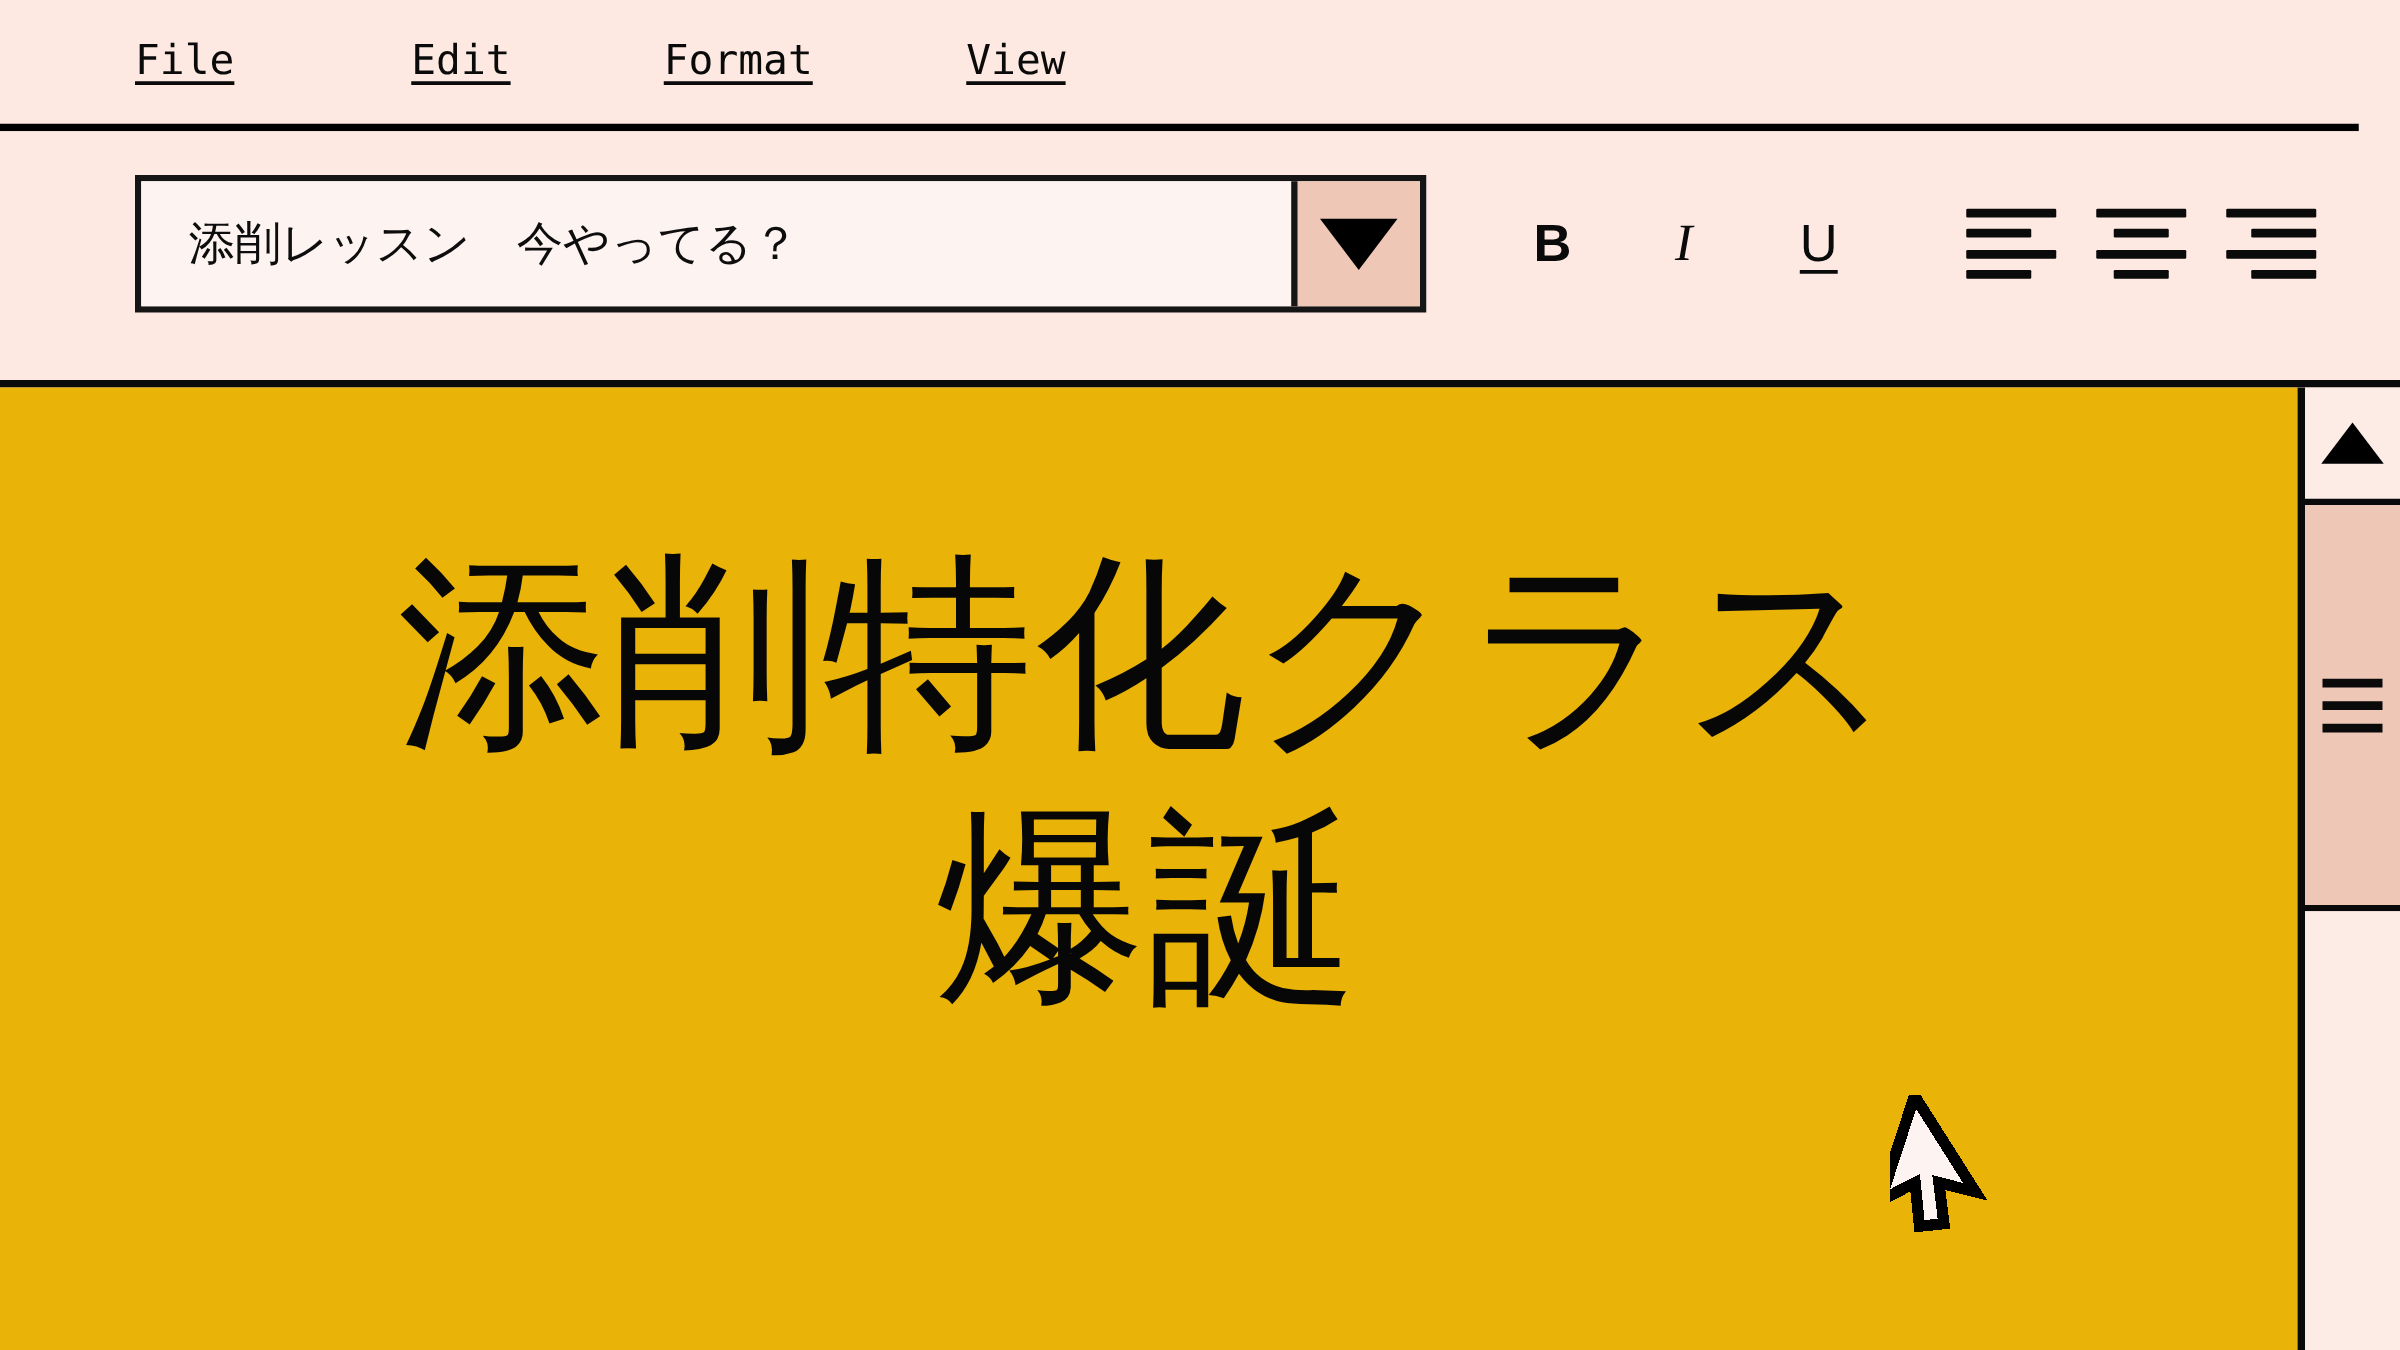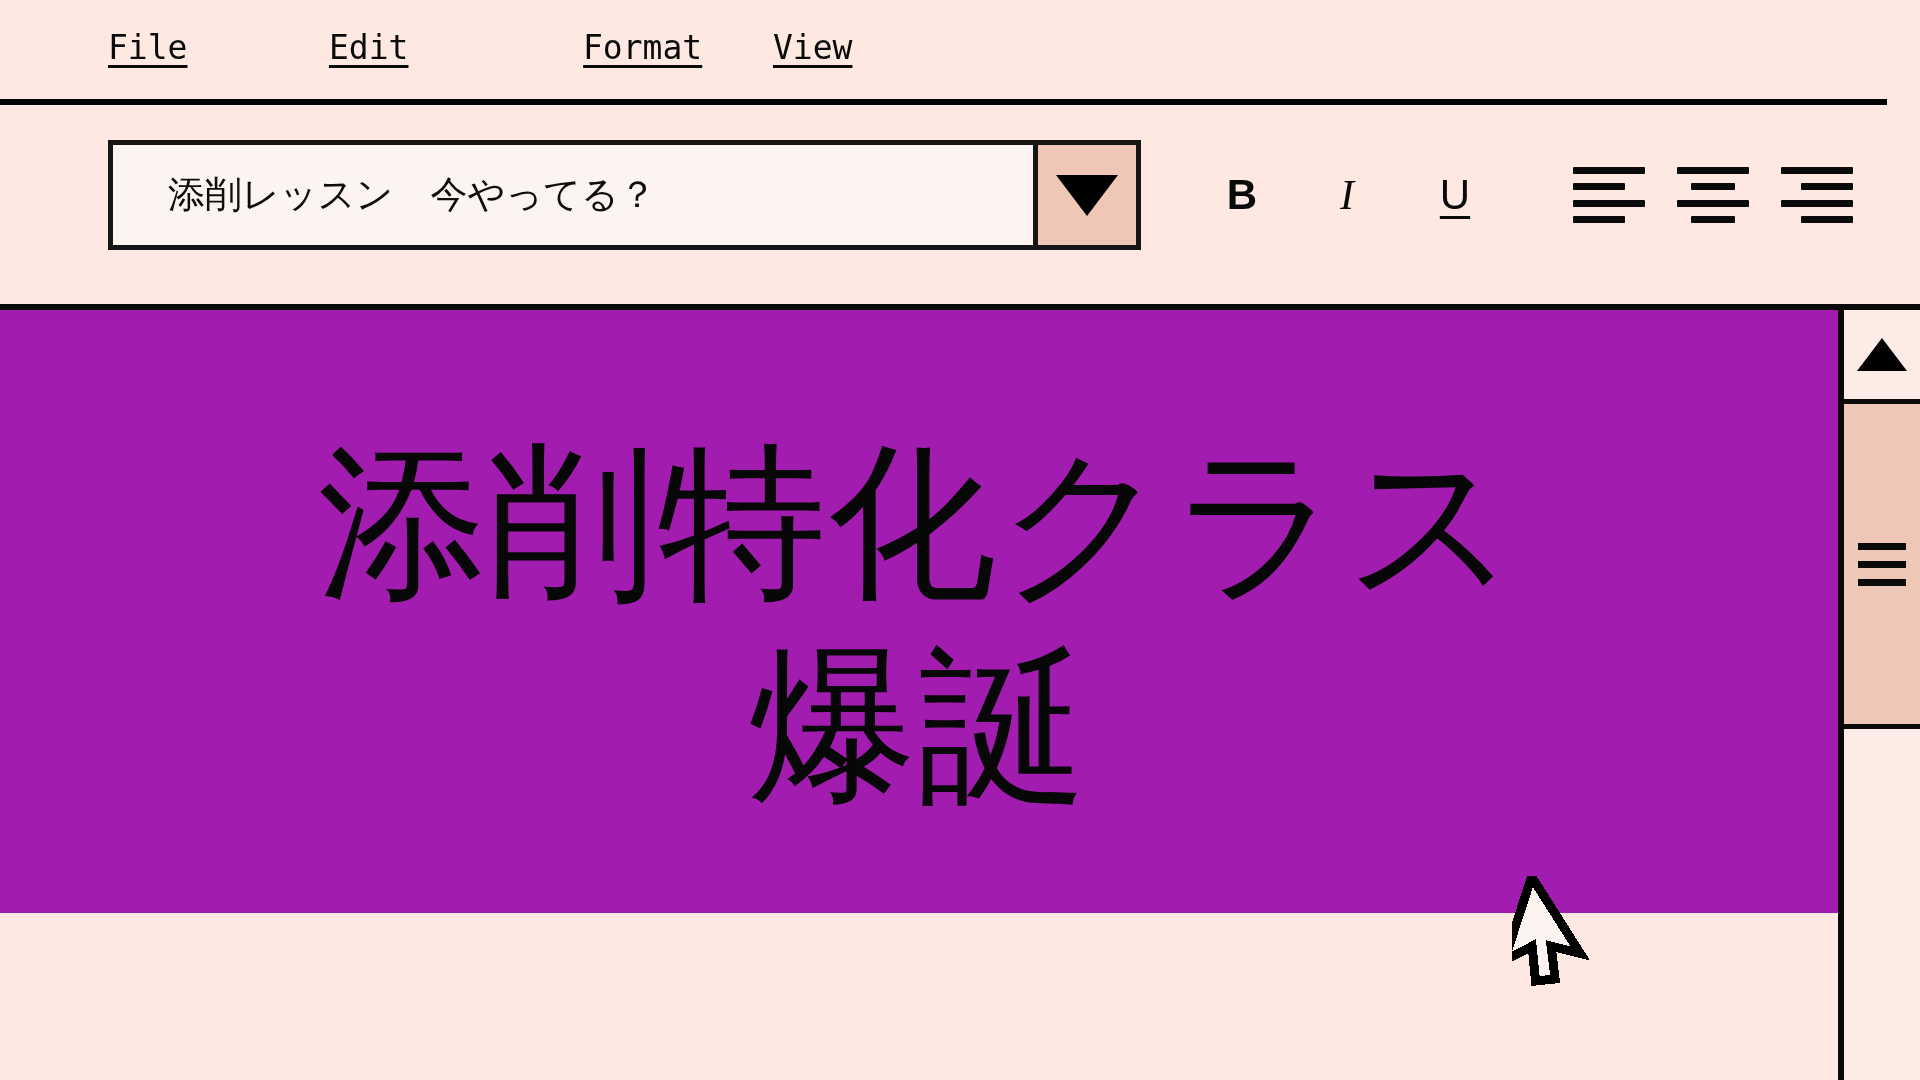--- a/index.html
+++ b/index.html
@@ -42,21 +42,21 @@
     color: #0a0a0a;
     letter-spacing: 0px;
     text-decoration: underline;
     text-underline-offset: 6px;
     text-decoration-thickness: 3px;
     white-space: nowrap;
     cursor: pointer;
   }
   .mi-file   { left: 108px; }
   .mi-edit   { left: 329px; text-align: right; }
-  .mi-format { left: 583px; }
+  .mi-format { left: 531px; }
   .mi-view   { left: 773px; }
 
   .user-name {
     position: absolute;
     right: 50px;
     top: 24px;
     font-size: 34px;
     font-weight: 700;
     color: #0a0a0a;
     letter-spacing: 1px;
@@ -84,21 +84,21 @@
     border: 5px solid #151515;
     box-sizing: border-box;
     display: flex;
     background: #fdf3f0;
     cursor: pointer;
   }
   .combo-value {
     flex: 1 1 auto;
     display: flex;
     align-items: center;
-    padding-left: 55px;
+    padding-left: 38px;
     font-size: 37px;
     color: #0d0d0d;
     background: #fdf3f0;
     white-space: nowrap;
     overflow: hidden;
   }
   .combo-arrow-btn {
     flex: 0 0 103px;
     width: 103px;
     background: #efc7b7;
@@ -172,22 +172,22 @@
   .align-right span:nth-child(2) { width: 72%; }
   .align-right span:nth-child(3) { width: 100%; }
   .align-right span:nth-child(4) { width: 72%; }
 
   
   .canvas {
     position: absolute;
     left: 0;
     top: 310px;
     width: 1838px;
-    height: 603px;
-    background: #a21caf;
+    height: 770px;
+    background: #eab308;
     overflow: hidden;
   }
   .doc-text {
     position: absolute;
     left: 0;
     top: 112px;
     width: 1838px;
     text-align: center;
     font-size: 168px;
     line-height: 1.21;

